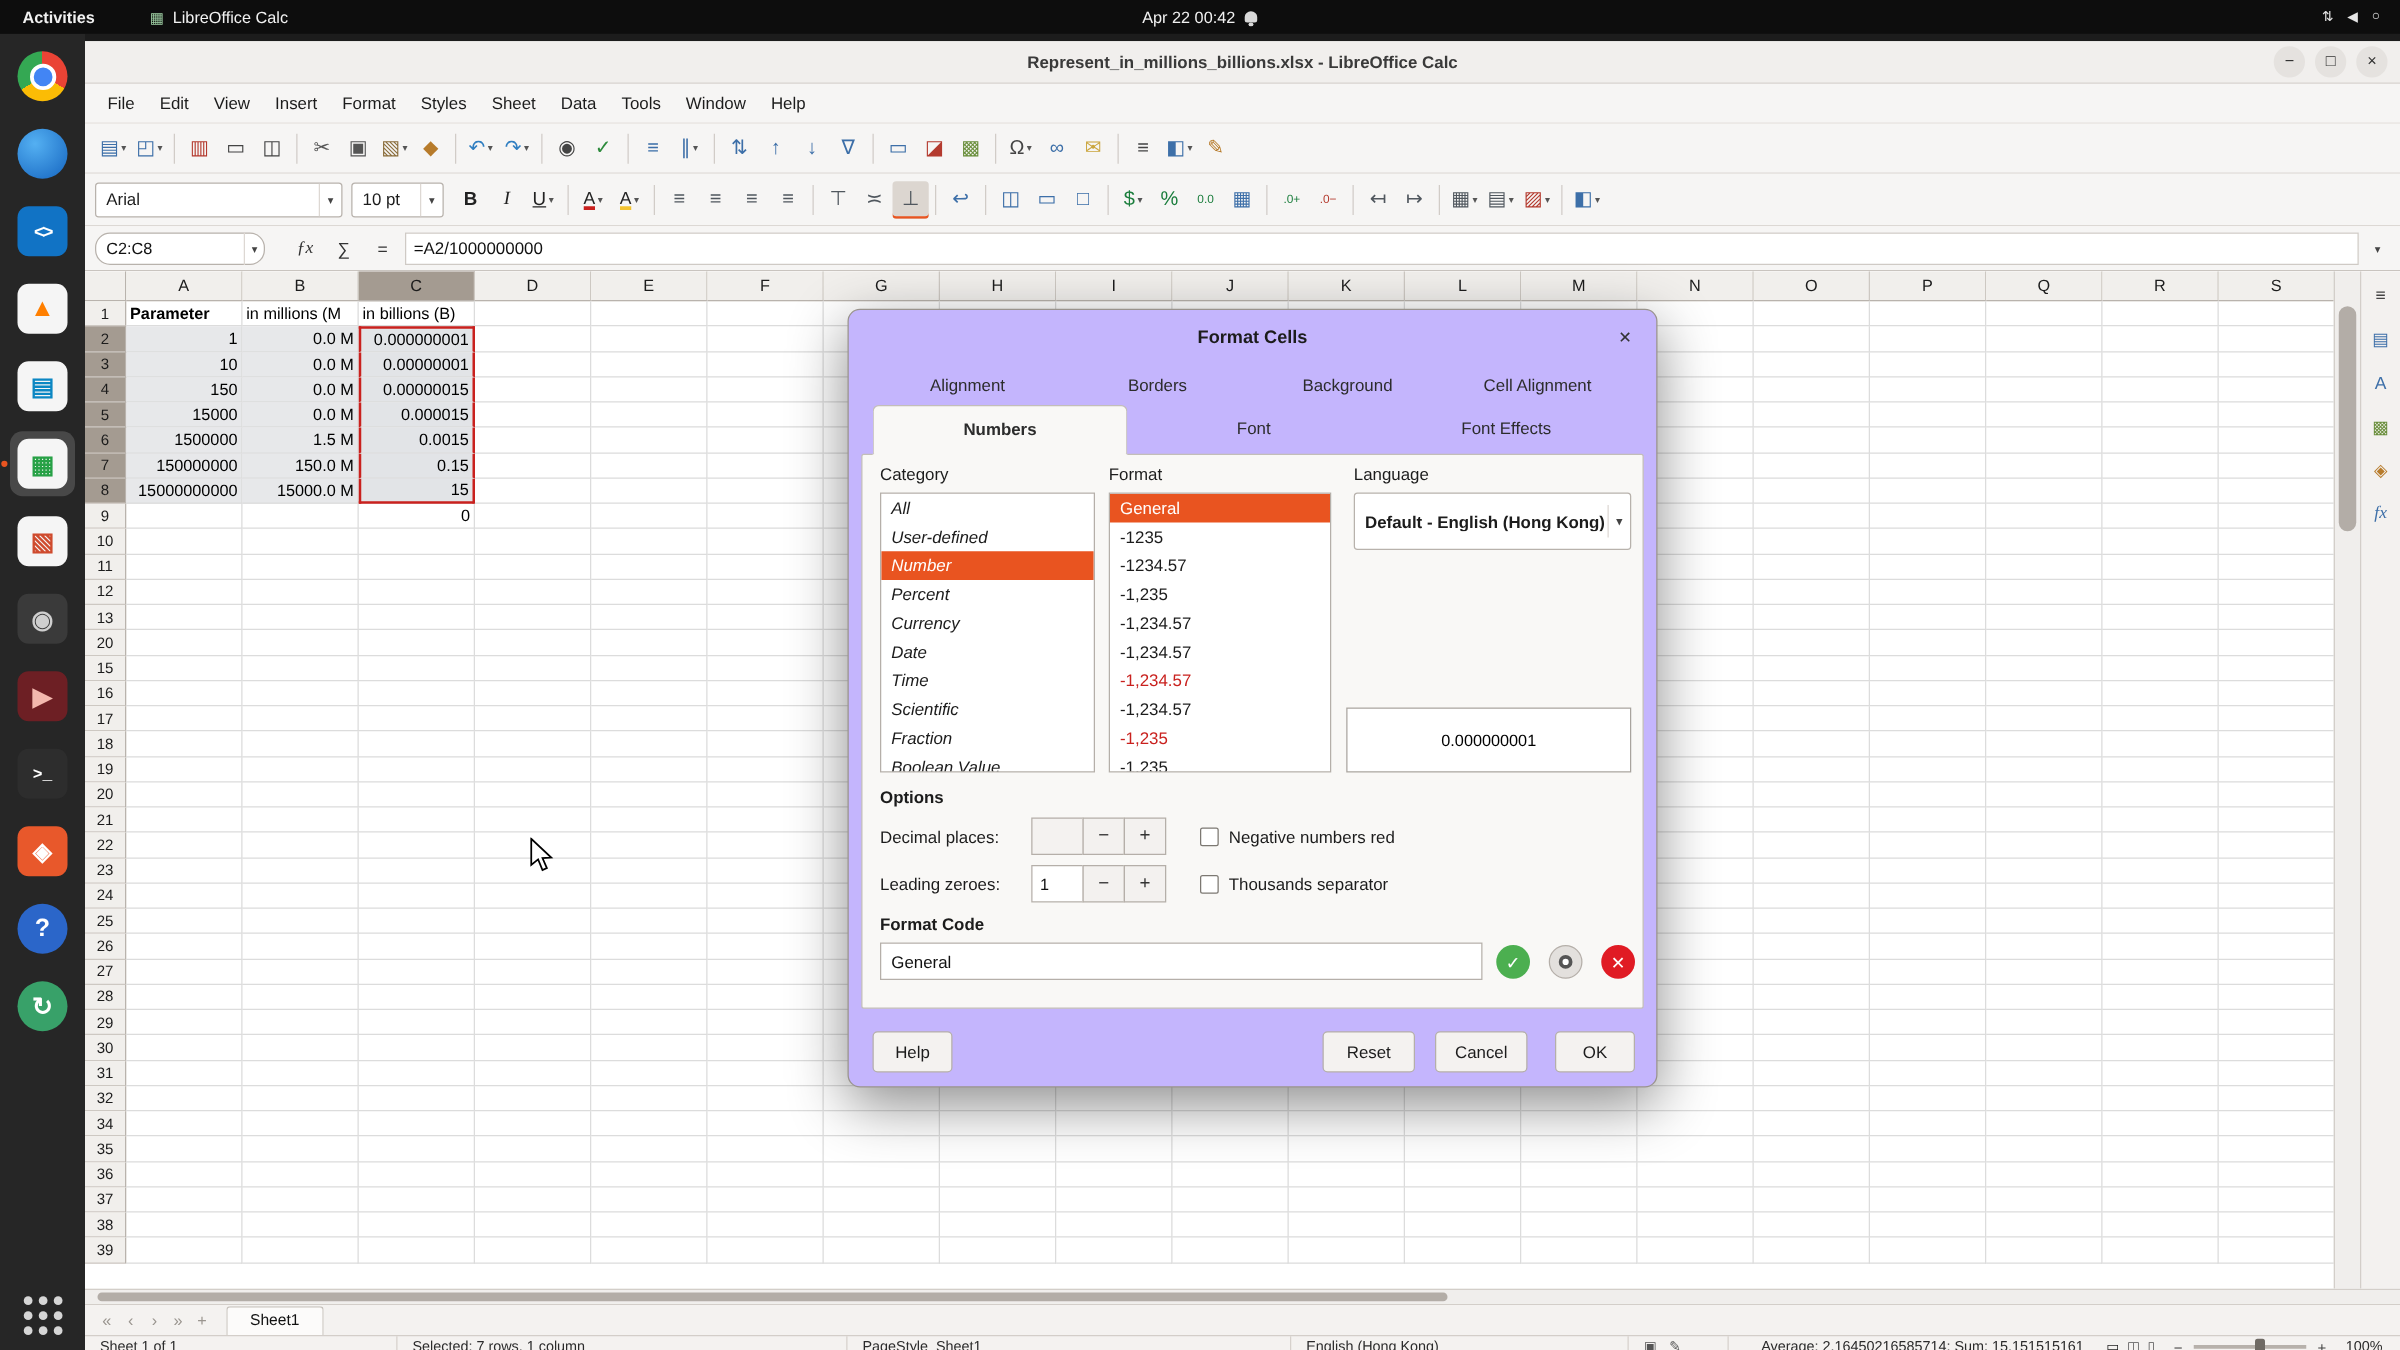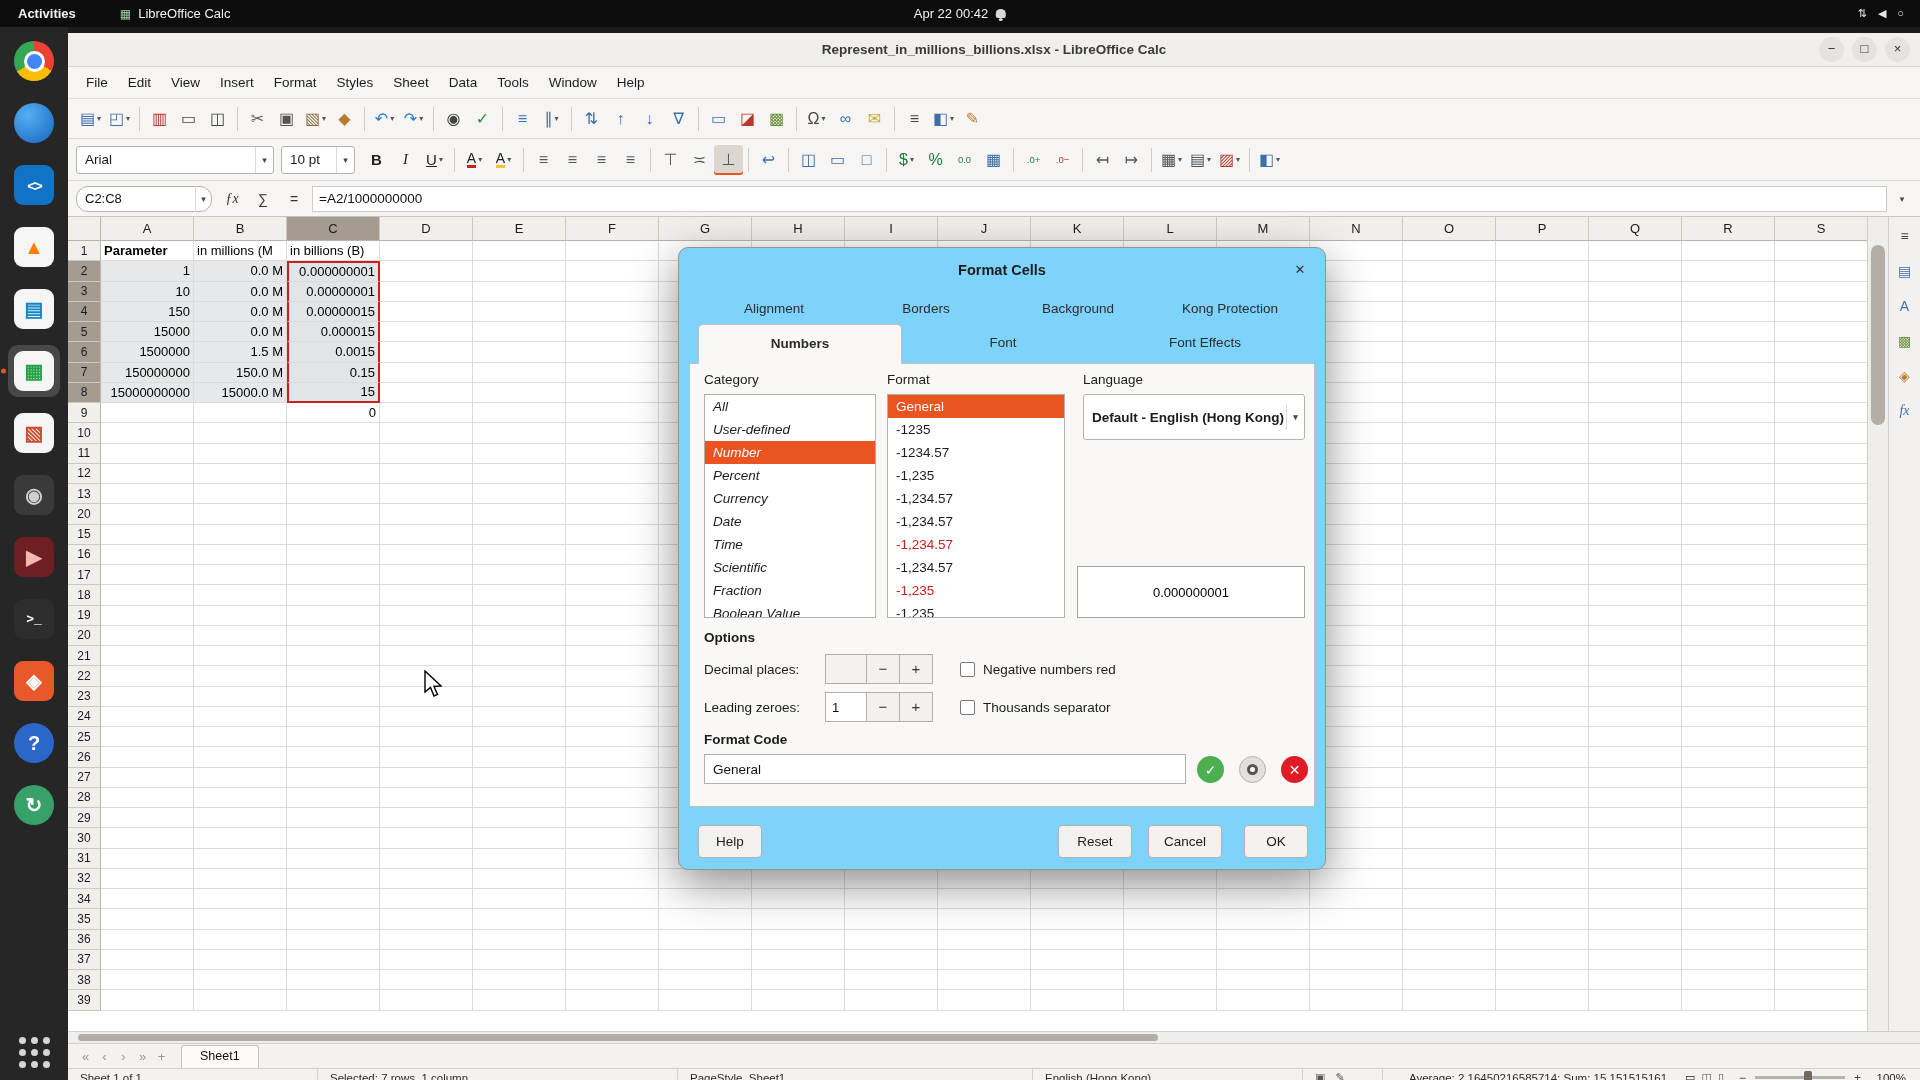--- a/index.html
+++ b/index.html
@@ -57,21 +57,21 @@
   .dd{font-size:8px;color:#555;margin-left:2px;}
   .tb-sep{width:1px;height:24px;background:#d1ccc7;margin:0 5px;}
   .combo{height:28px;background:#fff;border:1px solid #b8b2ac;border-radius:3px;display:flex;align-items:center;margin-right:7px;}
   .combo .cval{padding:0 8px;font-size:13.5px;color:#1c1c1c;flex:1;white-space:nowrap;overflow:hidden;}
   .combo .caret{width:18px;text-align:center;font-size:9px;color:#444;border-left:1px solid #ddd8d3;line-height:26px;}
   #font-combo{width:198px;}
   #size-combo{width:74px;}
 
   
   #formulabar{height:36px;flex-shrink:0;background:#f6f5f4;border-bottom:1px solid #c9c4bf;display:flex;align-items:center;padding:0 8px;gap:5px;}
-  #namebox{width:136px;margin-right:2px;height:26px;border-radius:12px;}
+  #namebox{width:136px;margin-right:14px;height:26px;border-radius:12px;}
   #namebox input{border:none;outline:none;width:100%;font-size:13px;font-family:inherit;color:#111;padding:0 8px;background:transparent;}
   .fb-btn{width:26px;height:24px;text-align:center;line-height:24px;font-size:14px;color:#333;}
   .fb-ital{font-style:italic;font-family:"Liberation Serif",serif;}
   #formula-input{flex:1;height:26px;border:1px solid #cfcac5;background:#fff;font-size:13.5px;padding:0 6px;font-family:inherit;color:#111;outline:none;}
   #fb-expand{width:20px;font-size:9px;color:#444;text-align:center;}
 
   
   #content{flex:1;display:flex;overflow:hidden;background:#fff;}
   #grid{flex:1;overflow:hidden;}
   #grid-colheads{display:flex;height:24px;}
@@ -109,21 +109,21 @@
   #sb-stats{margin-left:auto;white-space:nowrap;padding-right:18px;}
   #sb-views{display:flex;gap:6px;padding-right:12px;}
   #sb-views span{font-size:11px;color:#555;}
   #sb-views span.active{color:#1c1c1c;}
   #zoom-minus,#zoom-plus{font-size:12px;color:#444;padding:0 3px;}
   #zoom-track{width:90px;height:3px;background:#b7b1ab;position:relative;margin:0 6px;}
   #zoom-thumb{position:absolute;left:55%;top:-5px;width:8px;height:13px;background:#6f6a64;border-radius:2px;}
   #sb-zoompct{width:56px;text-align:right;padding-right:14px;}
 
   
-  #dialog{position:absolute;left:678px;top:247px;width:648px;height:623px;background:#7dd3fc;border:1px solid #99938c;border-radius:10px;box-shadow:0 14px 46px rgba(0,0,0,.45);z-index:50;font-size:13.5px;color:#1c1c1c;}
+  #dialog{position:absolute;left:678px;top:247px;width:648px;height:623px;background:#c4b5fd;border:1px solid #99938c;border-radius:10px;box-shadow:0 14px 46px rgba(0,0,0,.45);z-index:50;font-size:13.5px;color:#1c1c1c;}
   #dlg-title{position:absolute;top:0;left:0;right:0;height:44px;line-height:44px;text-align:center;font-weight:700;font-size:14.5px;}
   #dlg-close{position:absolute;top:11px;right:14px;width:22px;height:22px;text-align:center;line-height:21px;font-size:13px;color:#333;border-radius:50%;}
   .tabrow{position:absolute;left:19px;width:608px;display:flex;}
   #tabrow1{top:46px;height:30px;}
   #tabrow2{top:76px;height:40px;z-index:2;}
   .tab{flex:1;text-align:center;line-height:30px;font-size:13.5px;color:#2c2c2c;}
   #tabrow2 .tab{line-height:38px;}
   #tabrow2 .tab.active{background:#f9f8f6;border:1px solid #c3beb8;border-bottom:1px solid #f9f8f6;border-radius:5px 5px 0 0;font-weight:700;}
   #dlg-frame{position:absolute;left:10px;top:115px;width:626px;height:444px;border:1px solid #c3beb8;background:#f9f8f6;border-radius:2px;}
   .dlg-label{position:absolute;font-size:13.5px;}
@@ -1410,21 +1410,21 @@
     </div>
   </div>
 
   <div id="dialog">
     <div id="dlg-title">Format Cells</div>
     <div id="dlg-close">✕</div>
     <div id="tabrow1" class="tabrow">
         <div class="tab">Alignment</div>
         <div class="tab">Borders</div>
         <div class="tab">Background</div>
-        <div class="tab">Kong Protection</div>
+        <div class="tab">Cell Alignment</div>
       </div>
     <div id="tabrow2" class="tabrow">
         <div class="tab active">Numbers</div>
         <div class="tab">Font</div>
         <div class="tab">Font Effects</div>
       </div>
     <div id="dlg-frame"></div>
 
     <div class="dlg-label" id="cat-label">Category</div>
     <div class="dlg-list" id="cat-list">

